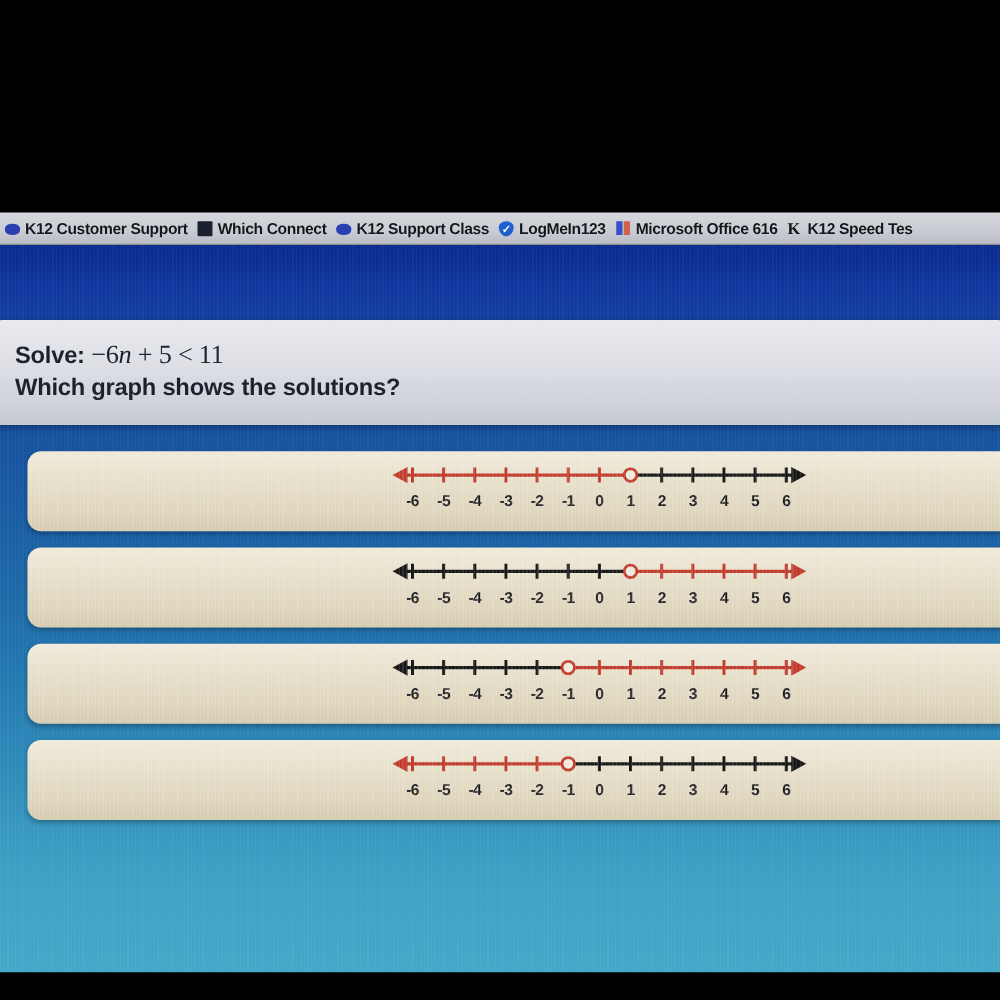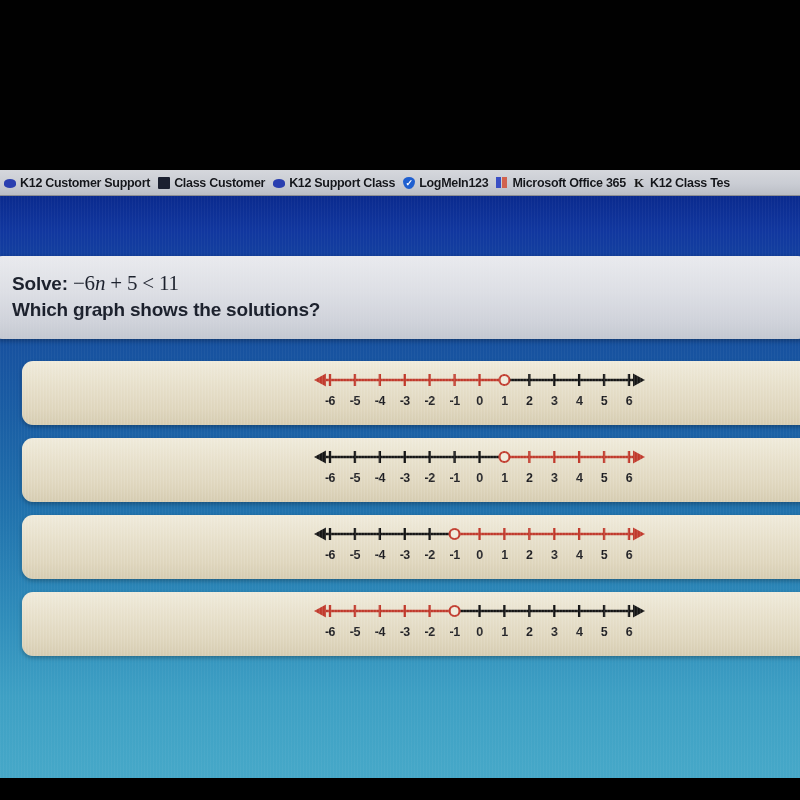--- a/index.html
+++ b/index.html
@@ -209,40 +209,40 @@
 
   <div class="letterbox-top"></div>
 
   <div class="bookmarks-bar" id="bookmarks-bar">
       <div class="bm">
         <span class="bm-ico ico-ellipse-blue"></span>
         <span class="bm-label">K12 Customer Support</span>
       </div>
       <div class="bm">
         <span class="bm-ico ico-dark-square"></span>
-        <span class="bm-label">Class Customer</span>
+        <span class="bm-label">Which Connect</span>
       </div>
       <div class="bm">
         <span class="bm-ico ico-ellipse-blue"></span>
         <span class="bm-label">K12 Support Class</span>
       </div>
       <div class="bm">
         <span class="bm-ico ico-shield">✓</span>
         <span class="bm-label">LogMeIn123</span>
       </div>
       <div class="bm">
         <span class="bm-ico ico-office">
           <i class="b"></i>
           <i class="r"></i>
         </span>
-        <span class="bm-label">Microsoft Office 365</span>
+        <span class="bm-label">Microsoft Office 616</span>
       </div>
       <div class="bm">
         <span class="bm-ico ico-k">K</span>
-        <span class="bm-label">K12 Class Tes</span>
+        <span class="bm-label">K12 Speed Tes</span>
       </div>
     </div>
 
   <div class="page">
 
     <div class="question-banner">
       <div class="q-line">
         <span>Solve:</span>
         <span class="q-math"><span>−6</span><span class="var">n</span> <span>+ 5</span> <span>&lt; 11</span></span>
       </div>

